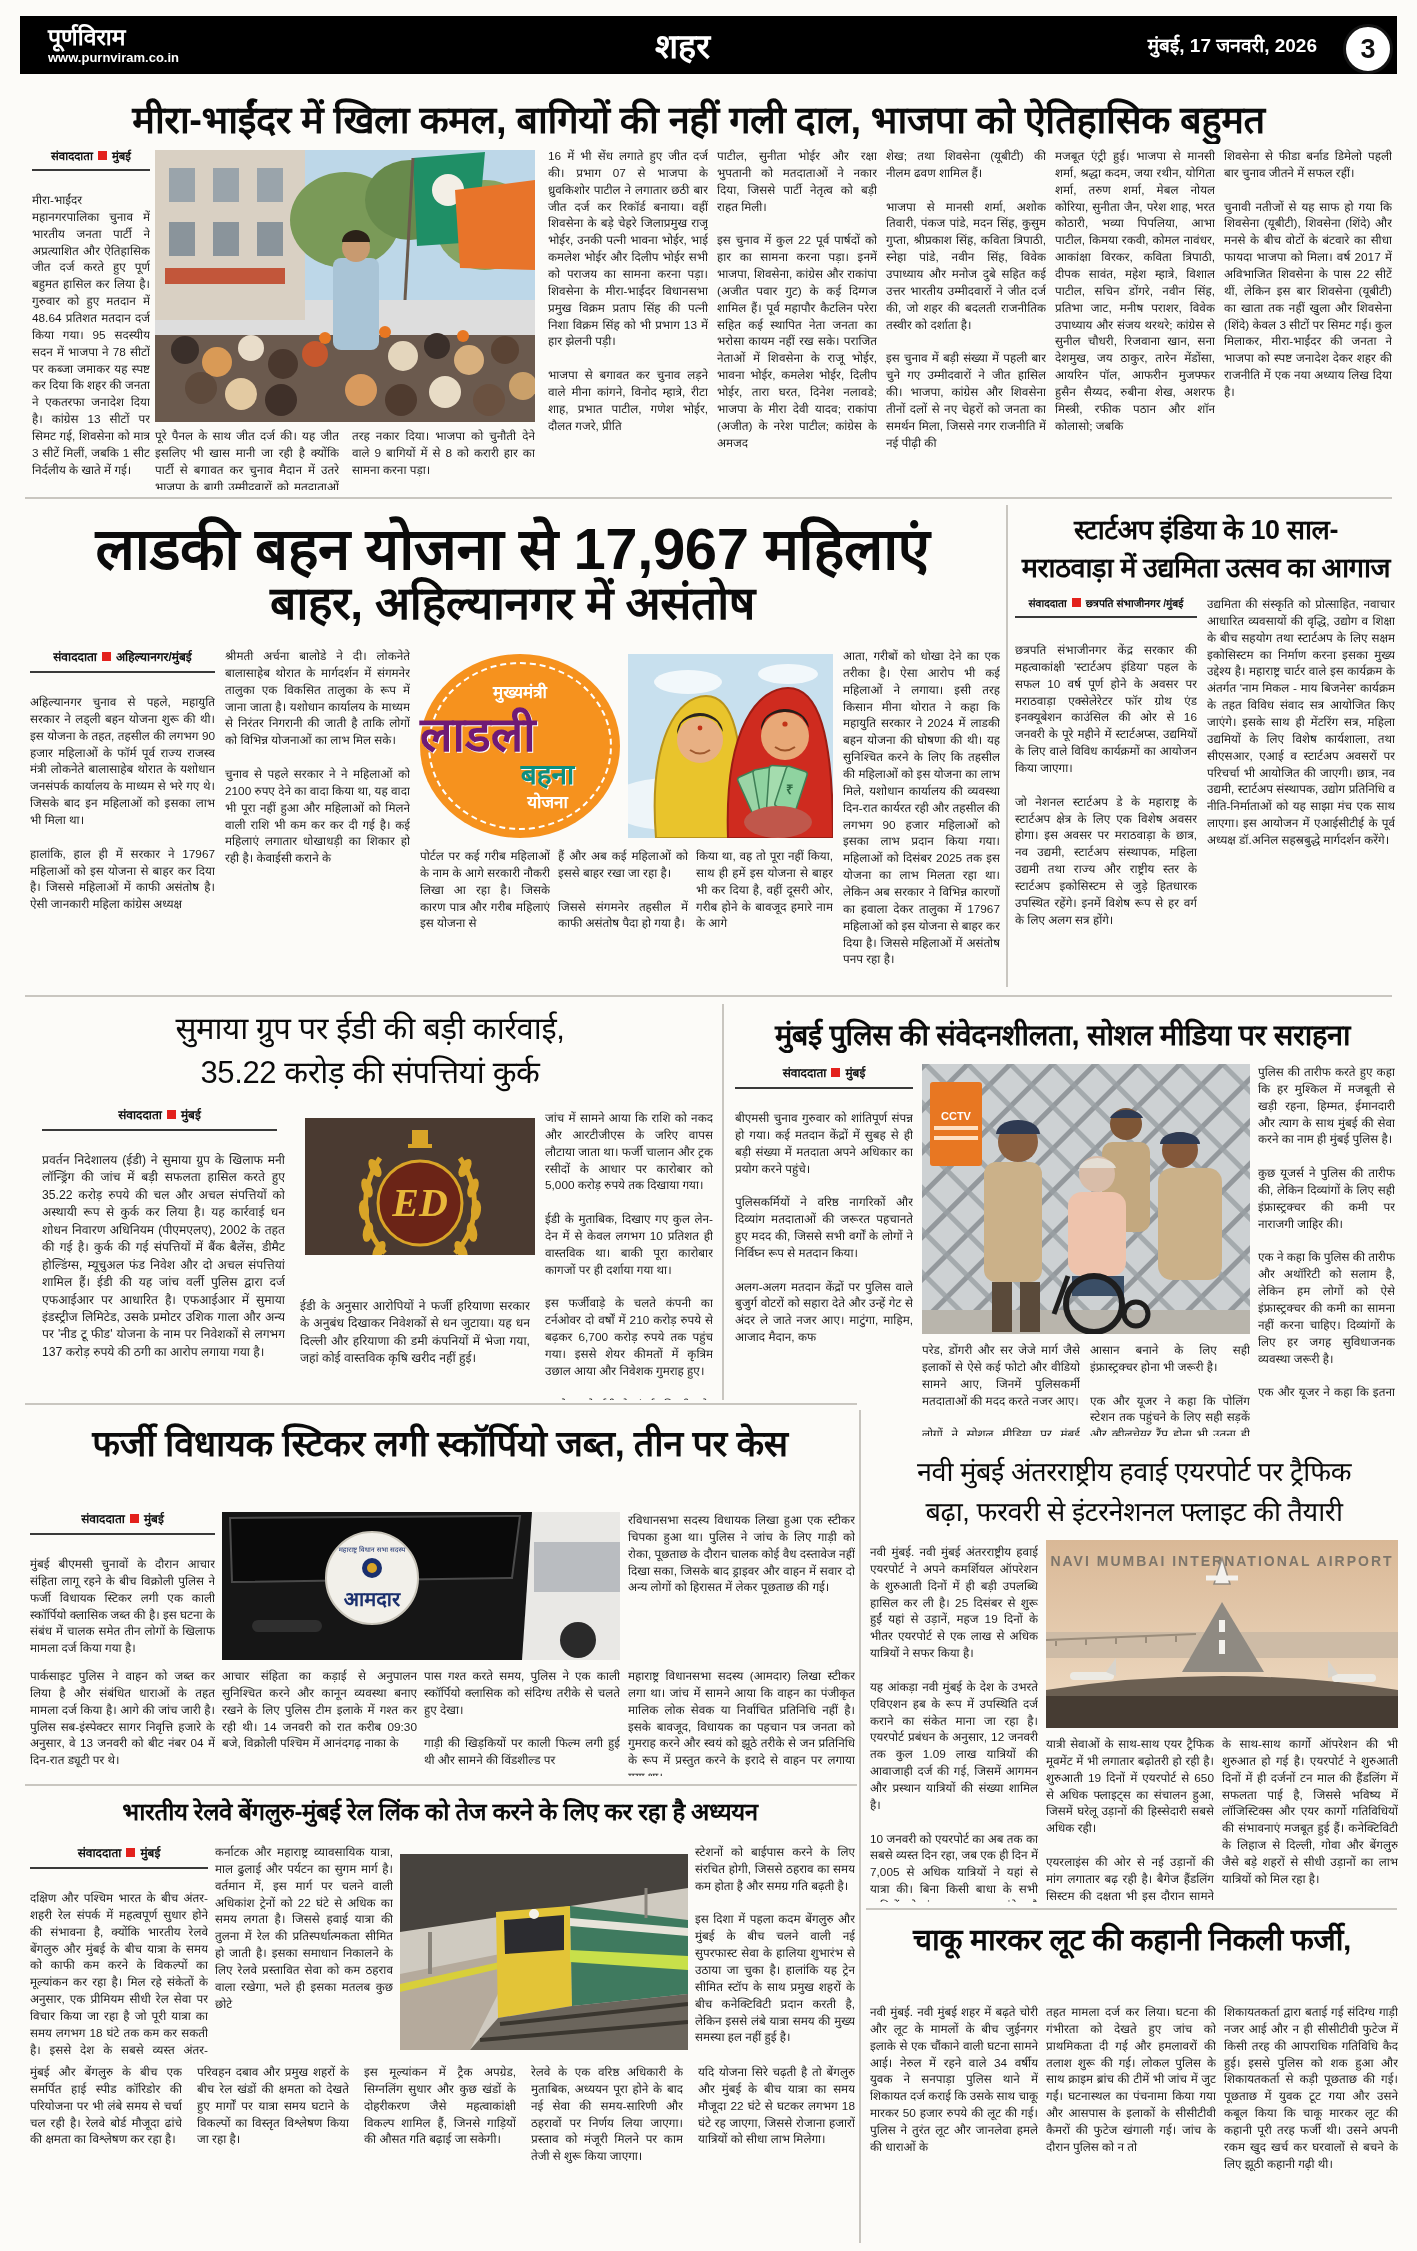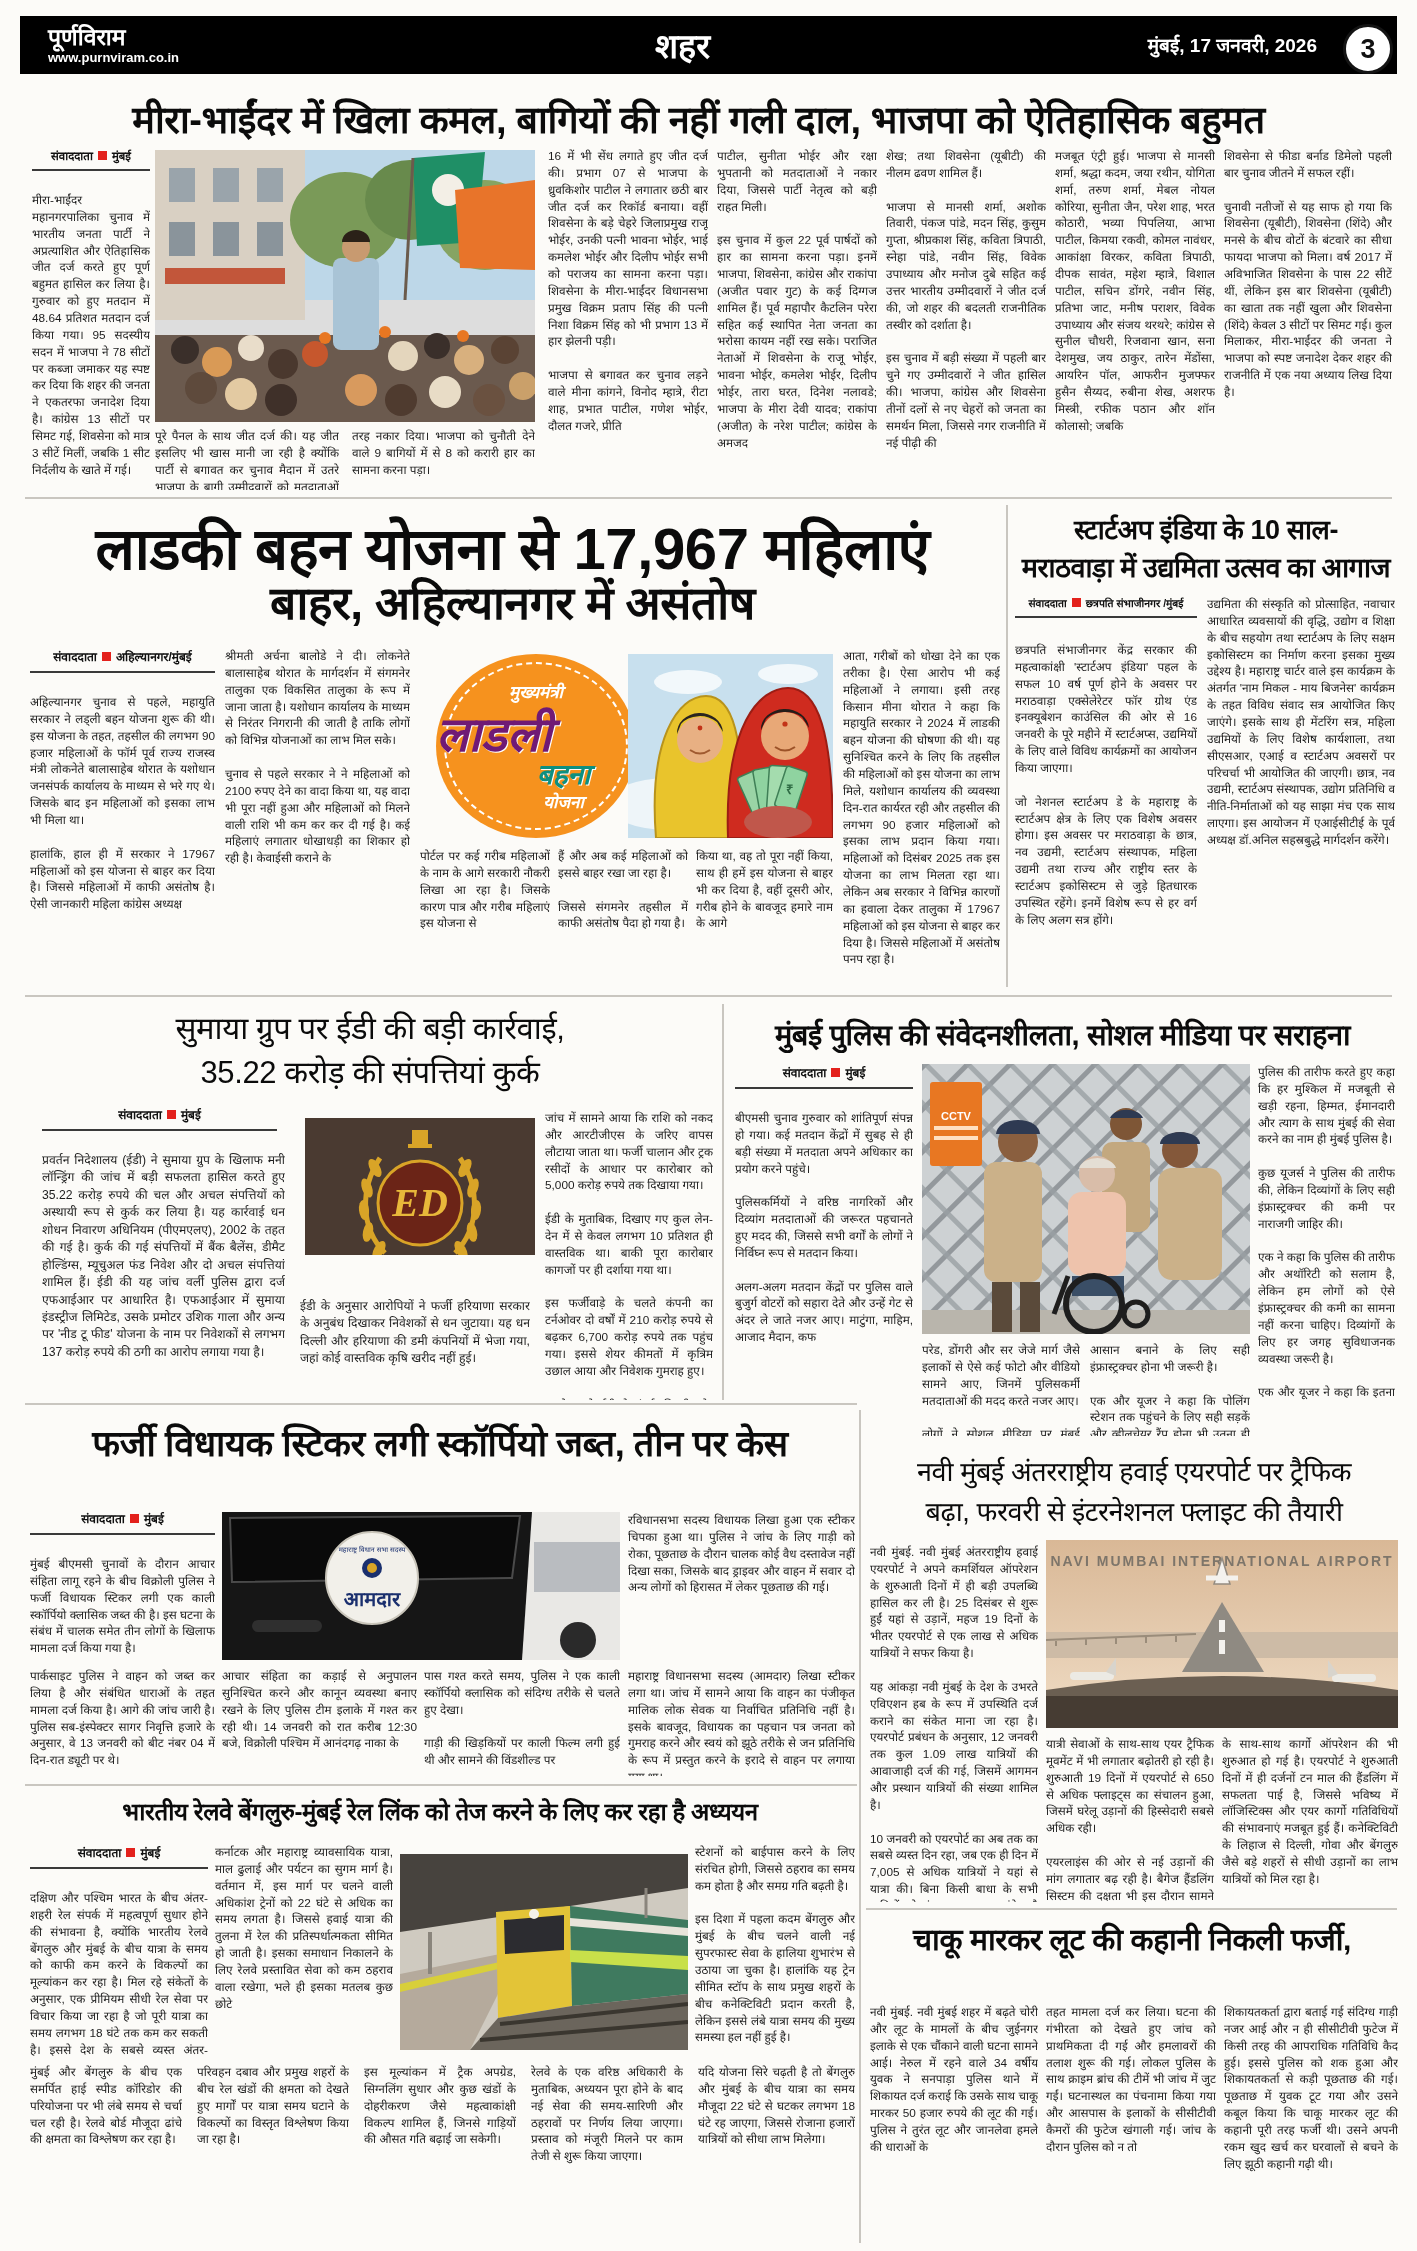--- a/index.html
+++ b/index.html
@@ -125,21 +125,21 @@
   <div class="abs byline" style="left:30px;top:648px;width:185px;font-size:12px;">
     <span>संवाददाता</span><span class="sq"></span><span>अहिल्यानगर/मुंबई</span>
   </div>
   <div class="abs bodytxt" style="left:30px;top:694px;width:185px;height:294px;">अहिल्यानगर चुनाव से पहले, महायुति सरकार ने लड्ली बहन योजना शुरू की थी। इस योजना के तहत, तहसील की लगभग 90 हजार महिलाओं के फॉर्म पूर्व राज्य राजस्व मंत्री लोकनेते बालासाहेब थोरात के यशोधान जनसंपर्क कार्यालय के माध्यम से भरे गए थे। जिसके बाद इन महिलाओं को इसका लाभ भी मिला था।
 
 हालांकि, हाल ही में सरकार ने 17967 महिलाओं को इस योजना से बाहर कर दिया है। जिससे महिलाओं में काफी असंतोष है। ऐसी जानकारी महिला कांग्रेस अध्यक्ष</div>
   <div class="abs bodytxt" style="left:225px;top:648px;width:185px;height:340px;">श्रीमती अर्चना बालोडे ने दी। लोकनेते बालासाहेब थोरात के मार्गदर्शन में संगमनेर तालुका एक विकसित तालुका के रूप में जाना जाता है। यशोधान कार्यालय के माध्यम से निरंतर निगरानी की जाती है ताकि लोगों को विभिन्न योजनाओं का लाभ मिल सके।
 
 चुनाव से पहले सरकार ने ने महिलाओं को 2100 रुपए देने का वादा किया था, यह वादा भी पूरा नहीं हुआ और महिलाओं को मिलने वाली राशि भी कम कर कर दी गई है। कई महिलाएं लगातार धोखाधड़ी का शिकार हो रही है। केवाईसी कराने के</div>
 
-  <div id="ladlilogo" class="abs" style="left:436px;top:654px;width:200px;height:184px;font-style:italic;">
+  <div id="ladlilogo" class="abs" style="left:420px;top:654px;width:200px;height:184px;">
     <div class="inner"></div>
     <div class="t1">मुख्यमंत्री</div>
     <div class="t2">लाडली</div>
     <div class="t3">बहना</div>
     <div class="t4">योजना</div>
   </div>
 
   <div class="abs photo" style="left:628px;top:654px;width:205px;height:184px;">
     <svg width="205" height="184" viewBox="0 0 205 184">
       <rect width="205" height="184" fill="#c8e0ee"></rect>
@@ -327,21 +327,21 @@
       <text x="150" y="40" text-anchor="middle" font-size="7" fill="#1a2f6e">महाराष्ट्र विधान सभा सदस्य</text>
       <circle cx="150" cy="56" r="10" fill="#1a2f6e"></circle>
       <circle cx="150" cy="56" r="5" fill="#d9a427"></circle>
       <text x="150" y="94" text-anchor="middle" font-size="20" font-weight="bold" fill="#1a2f6e">आमदार</text>
     </svg>
   </div>
   <div class="abs bodytxt" style="left:628px;top:1512px;width:227px;height:148px;">रविधानसभा सदस्य विधायक लिखा हुआ एक स्टीकर चिपका हुआ था। पुलिस ने जांच के लिए गाड़ी को रोका, पूछताछ के दौरान चालक कोई वैध दस्तावेज नहीं दिखा सका, जिसके बाद ड्राइवर और वाहन में सवार दो अन्य लोगों को हिरासत में लेकर पूछताछ की गई।</div>
   <div class="abs bodytxt" style="left:30px;top:1668px;width:185px;height:108px;">पार्कसाइट पुलिस ने वाहन को जब्त कर लिया है और संबंधित धाराओं के तहत मामला दर्ज किया है। आगे की जांच जारी है। पुलिस सब-इंस्पेक्टर सागर निवृत्ति हजारे के अनुसार, वे 13 जनवरी को बीट नंबर 04 में दिन-रात ड्यूटी पर थे।
 
 वरिष्ठ अधिकारियों के निर्देशों पर चुनाव</div>
-  <div class="abs bodytxt" style="left:222px;top:1668px;width:195px;height:108px;">आचार संहिता का कड़ाई से अनुपालन सुनिश्चित करने और कानून व्यवस्था बनाए रखने के लिए पुलिस टीम इलाके में गश्त कर रही थी। 14 जनवरी को रात करीब 12:30 बजे, विक्रोली पश्चिम में आनंदगढ़ नाका के</div>
+  <div class="abs bodytxt" style="left:222px;top:1668px;width:195px;height:108px;">आचार संहिता का कड़ाई से अनुपालन सुनिश्चित करने और कानून व्यवस्था बनाए रखने के लिए पुलिस टीम इलाके में गश्त कर रही थी। 14 जनवरी को रात करीब 09:30 बजे, विक्रोली पश्चिम में आनंदगढ़ नाका के</div>
   <div class="abs bodytxt" style="left:424px;top:1668px;width:196px;height:108px;">पास गश्त करते समय, पुलिस ने एक काली स्कॉर्पियो क्लासिक को संदिग्ध तरीके से चलते हुए देखा।
 
 गाड़ी की खिड़कियों पर काली फिल्म लगी हुई थी और सामने की विंडशील्ड पर</div>
   <div class="abs bodytxt" style="left:628px;top:1668px;width:227px;height:108px;">महाराष्ट्र विधानसभा सदस्य (आमदार) लिखा स्टीकर लगा था। जांच में सामने आया कि वाहन का पंजीकृत मालिक लोक सेवक या निर्वाचित प्रतिनिधि नहीं है। इसके बावजूद, विधायक का पहचान पत्र जनता को गुमराह करने और स्वयं को झूठे तरीके से जन प्रतिनिधि के रूप में प्रस्तुत करने के इरादे से वाहन पर लगाया गया था।</div>
 
   <div class="abs hdiv" style="left:25px;top:1784px;width:832px;"></div>
 
   <div class="abs hl" style="left:25px;top:1794px;width:830px;font-size:24px;">भारतीय रेलवे बेंगलुरु-मुंबई रेल लिंक को तेज करने के लिए कर रहा है अध्ययन</div>
   <div class="abs byline" style="left:30px;top:1844px;width:178px;font-size:12px;">
     <span>संवाददाता</span><span class="sq"></span><span>मुंबई</span>

